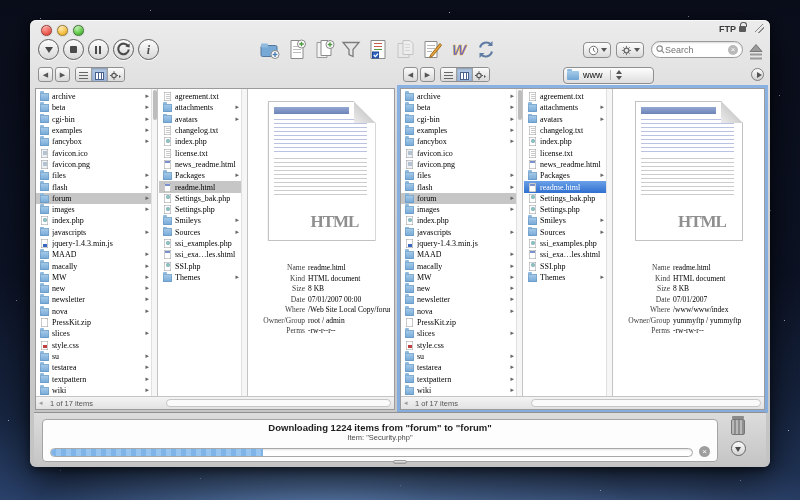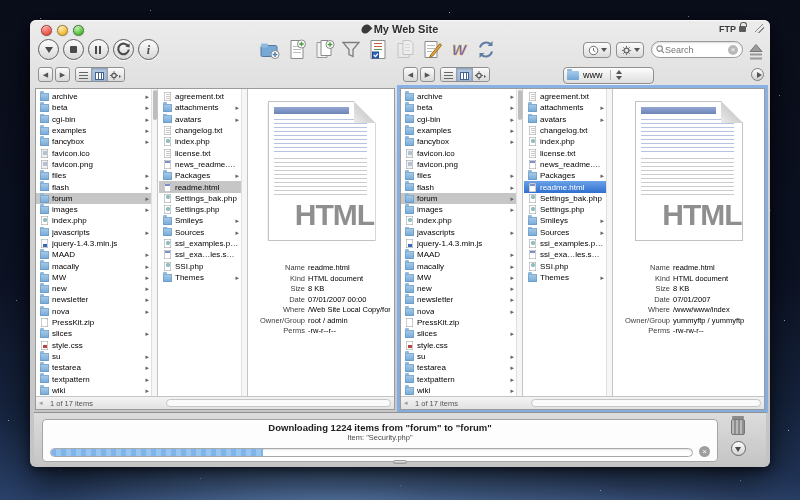--- a/index.html
+++ b/index.html
@@ -102,21 +102,21 @@
   .ud .up { border-bottom:4px solid #555; } .ud .dn { border-top:4px solid #555; }
   .playbtn { position:absolute; right:1px; top:4px; width:13px; height:13px; border-radius:50%;
     border:1px solid #7f7f7f; background:linear-gradient(#fdfdfd,#cfcfcf); }
   .playbtn::before { content:''; position:absolute; left:4.5px; top:3px; width:0; height:0;
     border-top:3.5px solid transparent; border-bottom:3.5px solid transparent; border-left:5px solid #555; }
 
   .pane-body { position:absolute; left:0; right:0; top:24px; bottom:0;
     background:#fff; border:1px solid #9b9b9b; }
   .pane.right .pane-body { box-shadow:0 0 0 3px rgba(115,165,225,.8); }
 
-  .col { position:absolute; top:0; bottom:13px; overflow:hidden; padding-top:2px; }
+  .col { position:absolute; top:0; bottom:13px; overflow:hidden; padding-top:2px;font-family:Liberation Serif, serif; }
   .col1 { left:0; width:122px; border-right:1px solid #c4c4c4; }
   .col2 { left:123px; width:89px; border-right:1px solid #c4c4c4; }
   .col3 { left:213px; right:0; }
   .gutter { position:absolute; top:0; bottom:0; right:0; width:6px;
     background:#f6f6f6; border-left:1px solid #e0e0e0; }
   .gutter .vthumb { position:absolute; top:1px; left:0.5px; width:4px; height:30px;
     background:#bdbdbd; border-radius:2px; }
 
   .frow { display:flex; align-items:center; gap:3px; height:11.3px;
     padding:0 8px 0 4px; font-size:8px; color:#000; white-space:nowrap; overflow:hidden; }
@@ -150,21 +150,21 @@
   .fold-tri { position:absolute; top:0; right:0; width:22px; height:22px;
     clip-path:polygon(0 0, 0 100%, 100% 100%);
     background:linear-gradient(to bottom left, #f5f5f5 10%, #cfcfcf 50%, #e9e9e9 95%); }
   .thumb .hd { position:absolute; left:5px; right:26px; top:5px; height:7px;
     background:linear-gradient(#93a7d2,#6d84b8); }
   .thumb .ln1 { position:absolute; left:5px; right:8px; top:17px; height:34px;
     background:repeating-linear-gradient(#b9c2e0 0 1px, transparent 1px 4px); }
   .thumb .ln2 { position:absolute; left:5px; right:8px; top:56px; height:40px;
     background:repeating-linear-gradient(#cccccc 0 1px, transparent 1px 4px); }
   .thumb .big { position:absolute; left:0; right:0; bottom:8px; text-align:center;
-    font-size:30px; font-weight:bold; letter-spacing:-1px; color:#8f8f8f;padding-left:26px; }
+    font-size:17px; font-weight:bold; letter-spacing:-1px; color:#8f8f8f;padding-left:26px; }
   .info { margin:22px 4px 0; }
   .irow { display:flex; font-size:7.5px; line-height:10.5px; }
   .ilab { width:52px; text-align:right; margin-right:3px; color:#3d3d3d; flex:0 0 auto; }
   .ival { flex:1; color:#000; white-space:nowrap; overflow:hidden; }
 
   .statusbar { position:absolute; left:0; right:0; bottom:0; height:13px;
     background:linear-gradient(#f4f4f4,#e2e2e2); border-top:1px solid #c4c4c4;
     font-size:7.5px; color:#555; }
   .statusbar .cnt { position:absolute; left:14px; width:122px; top:2px; }
   .statusbar .corner { position:absolute; left:3px; top:2px; font-size:7px; color:#999; }
@@ -203,23 +203,20 @@
 <div class="wallpaper">
     <div class="stars"></div>
   </div>
 
 <div class="win">
 
   <div class="titlebar">
     <div class="tl red"></div>
     <div class="tl yellow"></div>
     <div class="tl green"></div>
-    <div class="title-wrap">
-      <span class="app-glyph"></span><span>My Web Site</span>
-    </div>
     <div class="badge-wrap"><span>FTP</span><span class="lock"></span></div>
     <div class="grip"></div>
   </div>
 
   <div class="toolbar">
     <div class="cbtn" style="left:8px">
         <span class="tri"></span>
       </div>
     <div class="cbtn" style="left:33px">
         <span class="sq"></span>

